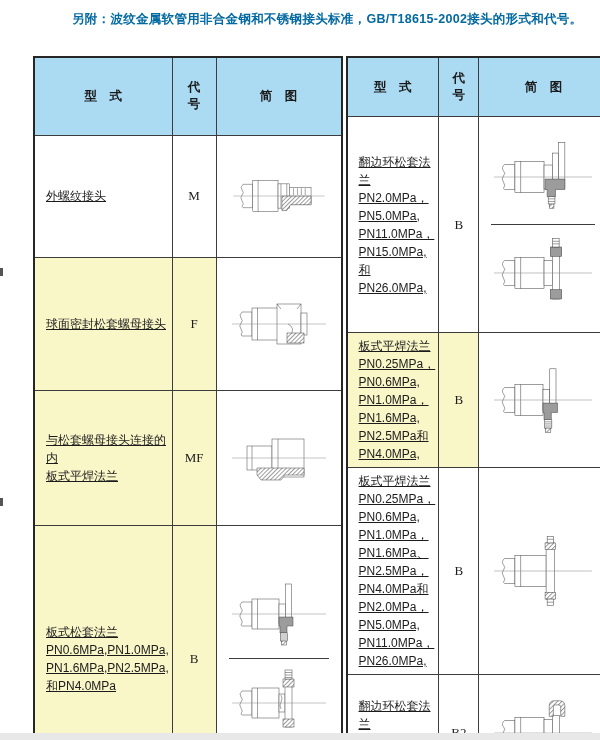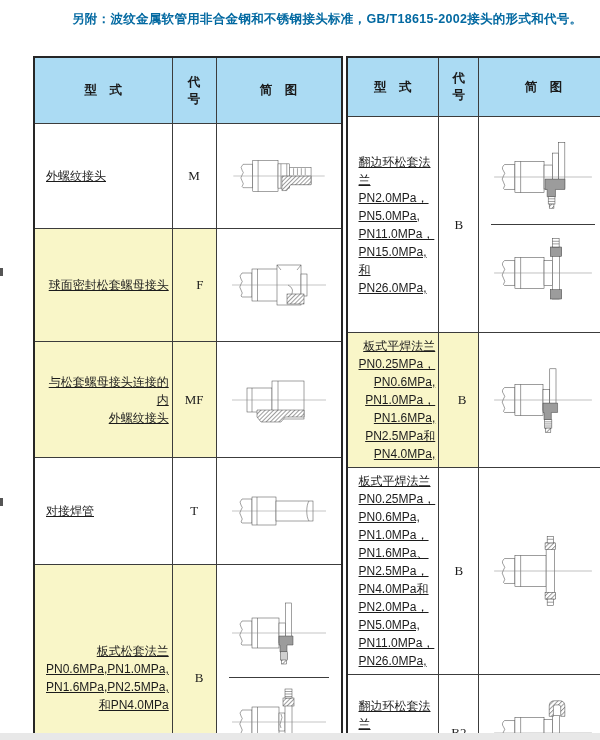--- a/index.html
+++ b/index.html
@@ -26,21 +26,21 @@
     height:27px;text-align:center;color:#1a1a1a;
   }
   .type-cell{
     font-size:12px;line-height:18px;vertical-align:middle;
     padding:4px 3px 4px 11px;white-space:pre-line;text-decoration:underline;
   }
   .code-cell{
     font-family:"Liberation Serif","DejaVu Serif",serif;
     font-size:13px;text-align:center;vertical-align:middle;
   }
-  .hl{background:var(--highlight-bg);text-align:right;}
+  .hl{background:var(--highlight-bg);}
   .diagram-cell{vertical-align:middle;text-align:center;background:#fff;}
   .dstack{display:flex;flex-direction:column;width:100%;}
   .dhalf{display:flex;align-items:center;justify-content:center;}
   .dhalf + .dhalf{border-top:1px solid var(--grid-line);}
   svg.diag{display:inline-block;vertical-align:middle;}
   .scan-strip{position:absolute;left:0;right:0;bottom:0;height:7px;background:#e8e8e8;}
   .speck{position:absolute;left:0;width:3px;height:8px;background:#555;}
 </style>
 </head>
 <body>
@@ -240,34 +240,25 @@
       <td class="type-cell hl">球面密封松套螺母接头</td>
       <td class="code-cell hl">F</td>
       <td class="diagram-cell">
         <svg class="diag" width="100" height="76" viewBox="0 0 200 140">
               <use href="#d-f"></use>
             </svg>
       </td>
     </tr>
     <tr style="height:90px">
       <td class="type-cell hl">与松套螺母接头连接的内
-外螺纹接头</td>
+板式平焊法兰</td>
       <td class="code-cell hl">MF</td>
       <td class="diagram-cell">
         <svg class="diag" width="100" height="78" viewBox="0 0 200 140">
               <use href="#d-mf"></use>
-            </svg>
-      </td>
-    </tr>
-    <tr style="height:91px">
-      <td class="type-cell">对接焊管</td>
-      <td class="code-cell">T</td>
-      <td class="diagram-cell">
-        <svg class="diag" width="100" height="70" viewBox="0 0 200 140">
-              <use href="#d-t"></use>
             </svg>
       </td>
     </tr>
     <tr style="height:177px">
       <td class="type-cell hl">板式松套法兰
 PN0.6MPa,PN1.0MPa,
 PN1.6MPa,PN2.5MPa,
 和PN4.0MPa</td>
       <td class="code-cell hl">B</td>
       <td class="diagram-cell">

